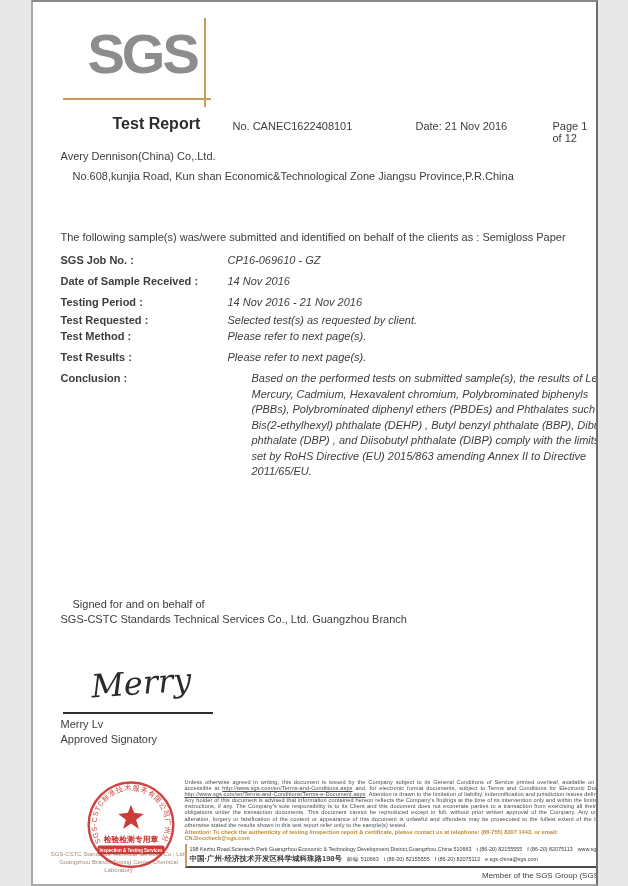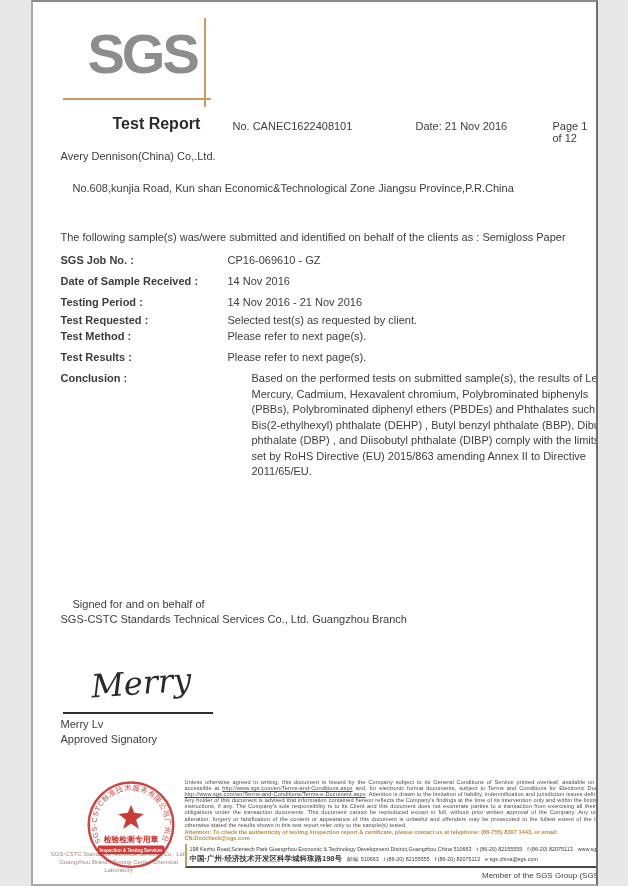--- a/index.html
+++ b/index.html
@@ -28,28 +28,28 @@
 
   
   .title { position: absolute; left: 32px; top: 113px; font-size: 16px; font-weight: bold; color: #2c2c2c; margin-left: 48px; }
   .hmeta { position: absolute; top: 118px; font-size: 11px; color: #3d3d3d; }
   .report-no { left: 200px; }
   .report-date { left: 383px; }
   .report-page { left: 520px; }
 
   .body-text { font-size: 11px; color: #3d3d3d; }
   .client-name { position: absolute; left: 28px; top: 148px; }
-  .client-address { position: absolute; left: 28px; top: 180px; padding-left: 12px; }
+  .client-address { position: absolute; left: 28px; top: 168px; padding-left: 12px; }
   .sample-line { position: absolute; left: 28px; top: 229px; }
 
   
   .fields { position: absolute; left: 28px; top: 251px; width: 566px; }
   .frow { display: flex; font-size: 11px; line-height: 14px; }
   .frow .lbl { width: 167px; flex-shrink: 0; font-weight: bold; }
-  .frow .val { flex: 1; }
+  .frow .val { flex: 1; font-style: italic; }
   .mb8 { margin-bottom: 7px; }
   .mb5 { margin-bottom: 4px; }
   .mb3 { margin-bottom: 2px; }
   .conclusion .val { line-height: 15.5px; max-width: 402px; margin-left: 24px; }
 
   
   .signed-for { position: absolute; left: 40px; top: 596px; }
   .signed-company { position: absolute; left: 28px; top: 611px; }
   .signature-script {
     position: absolute; left: 58px; top: 662px;

